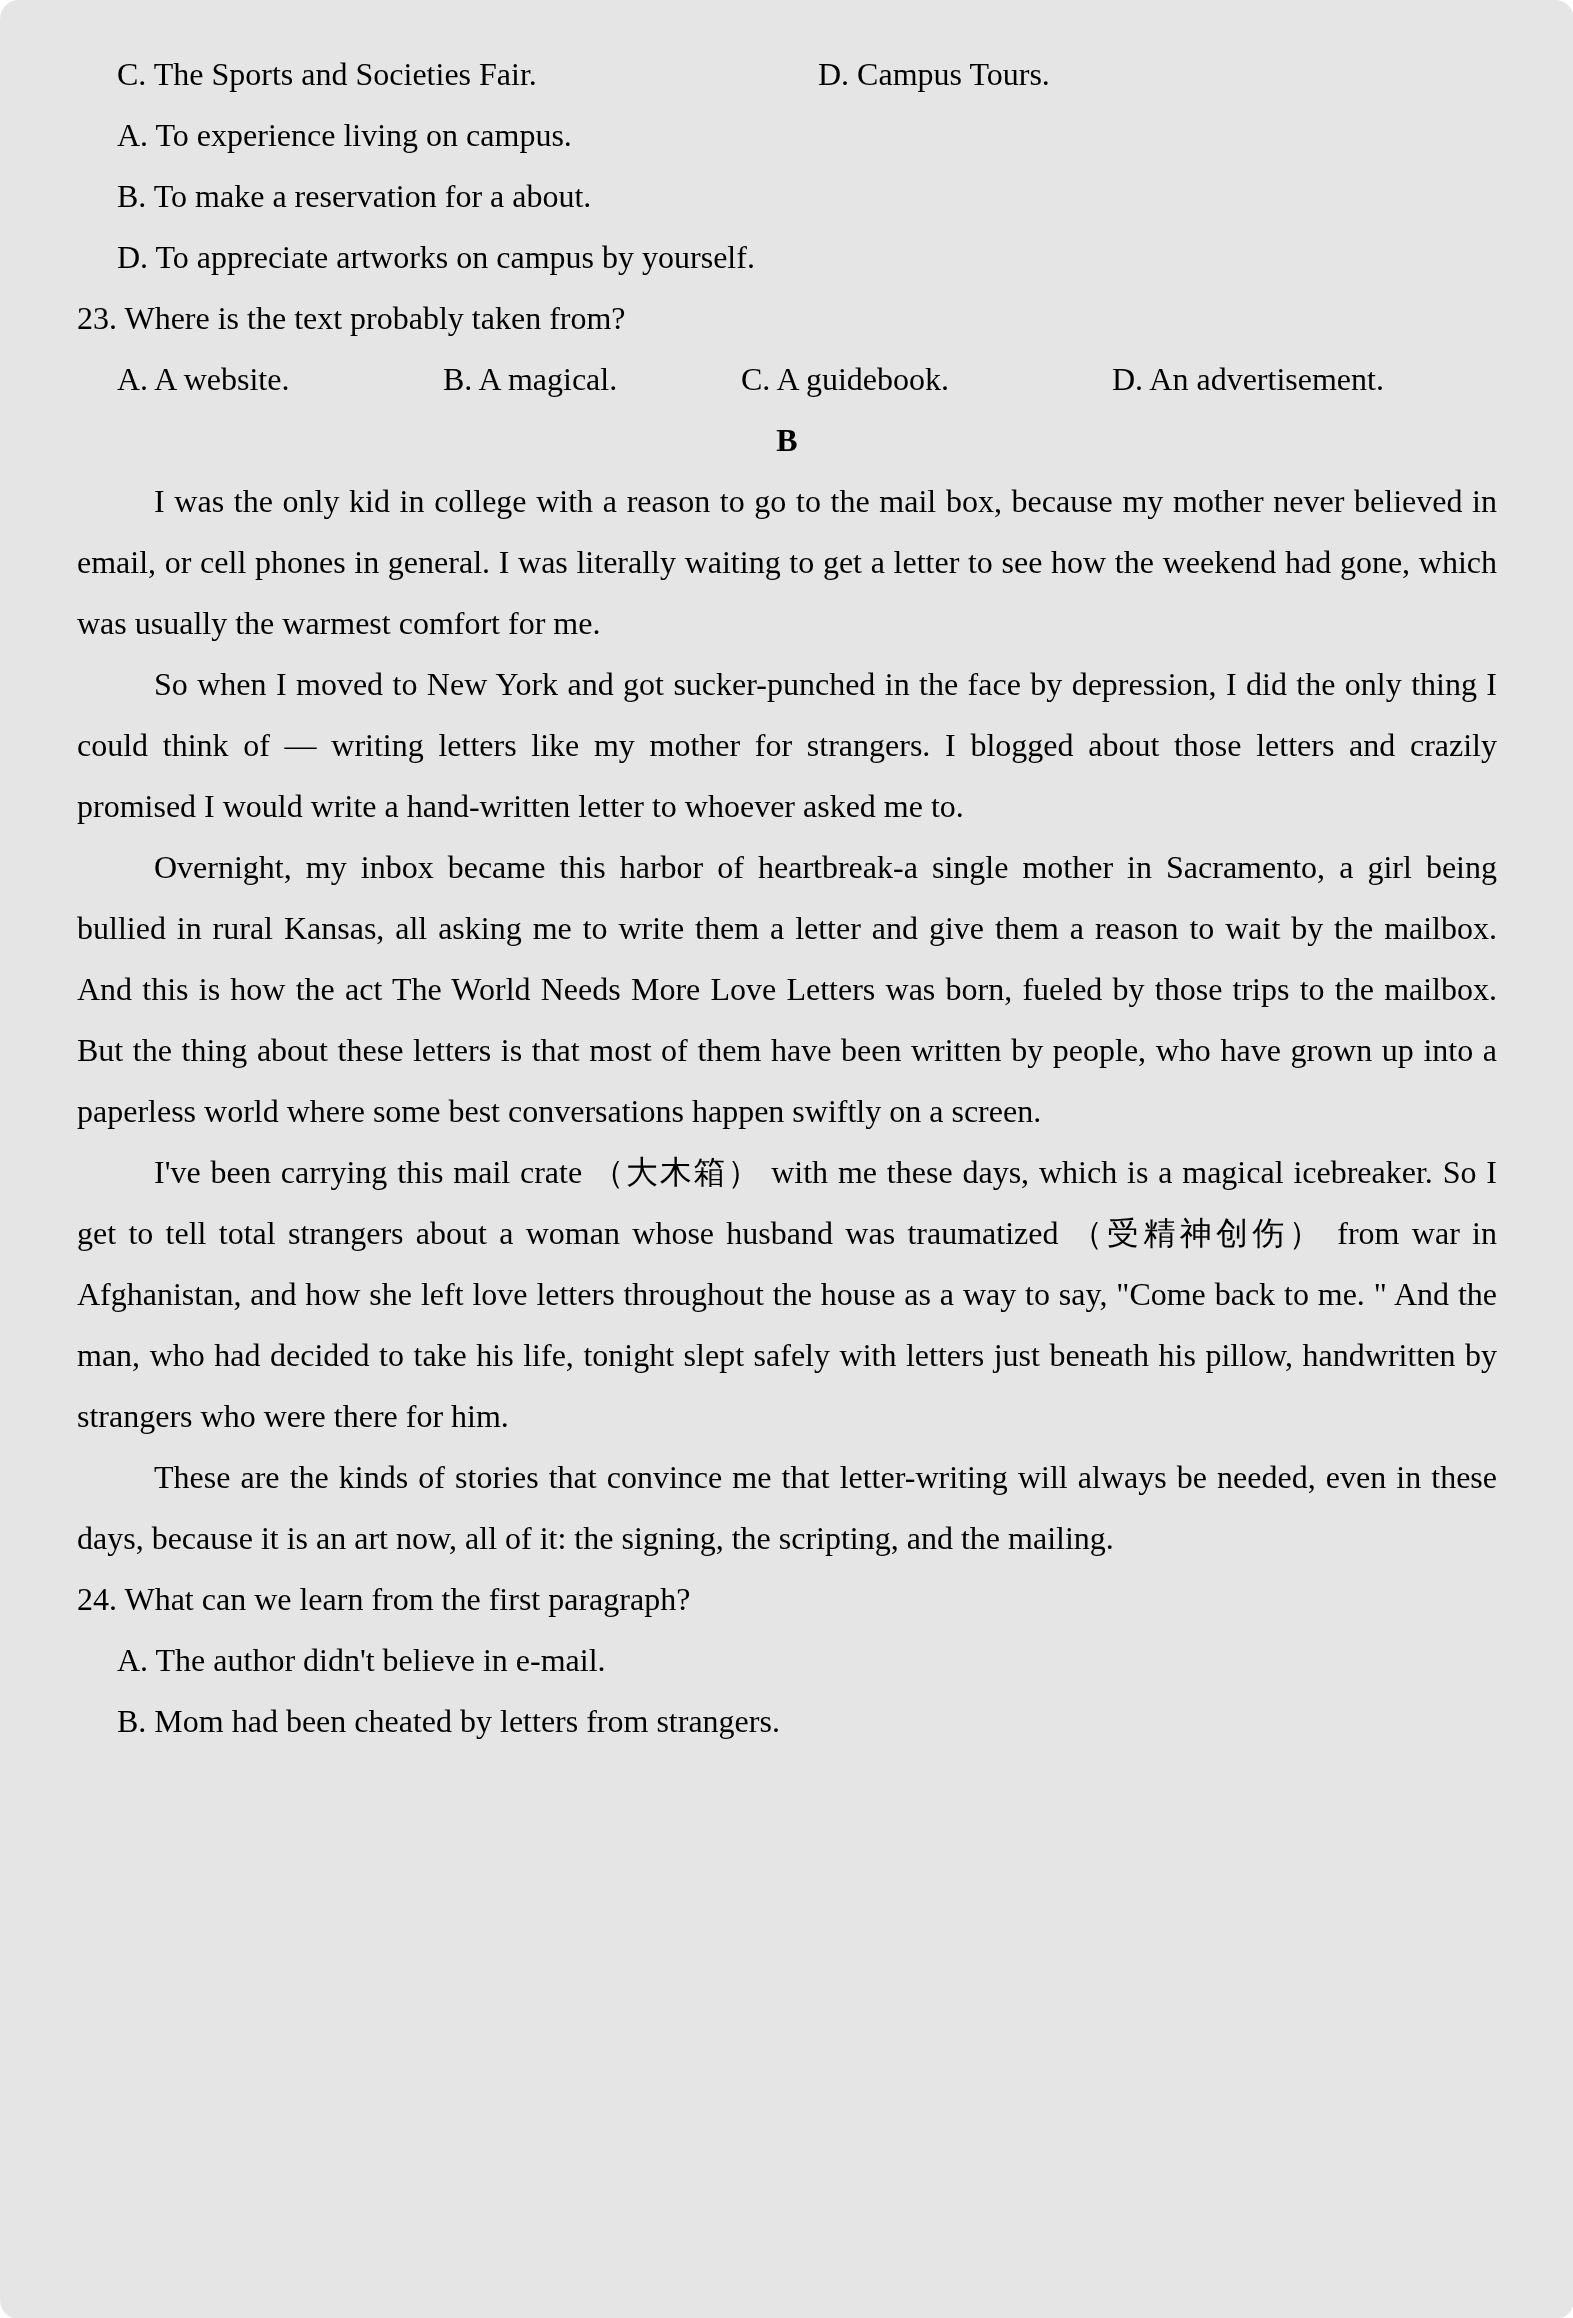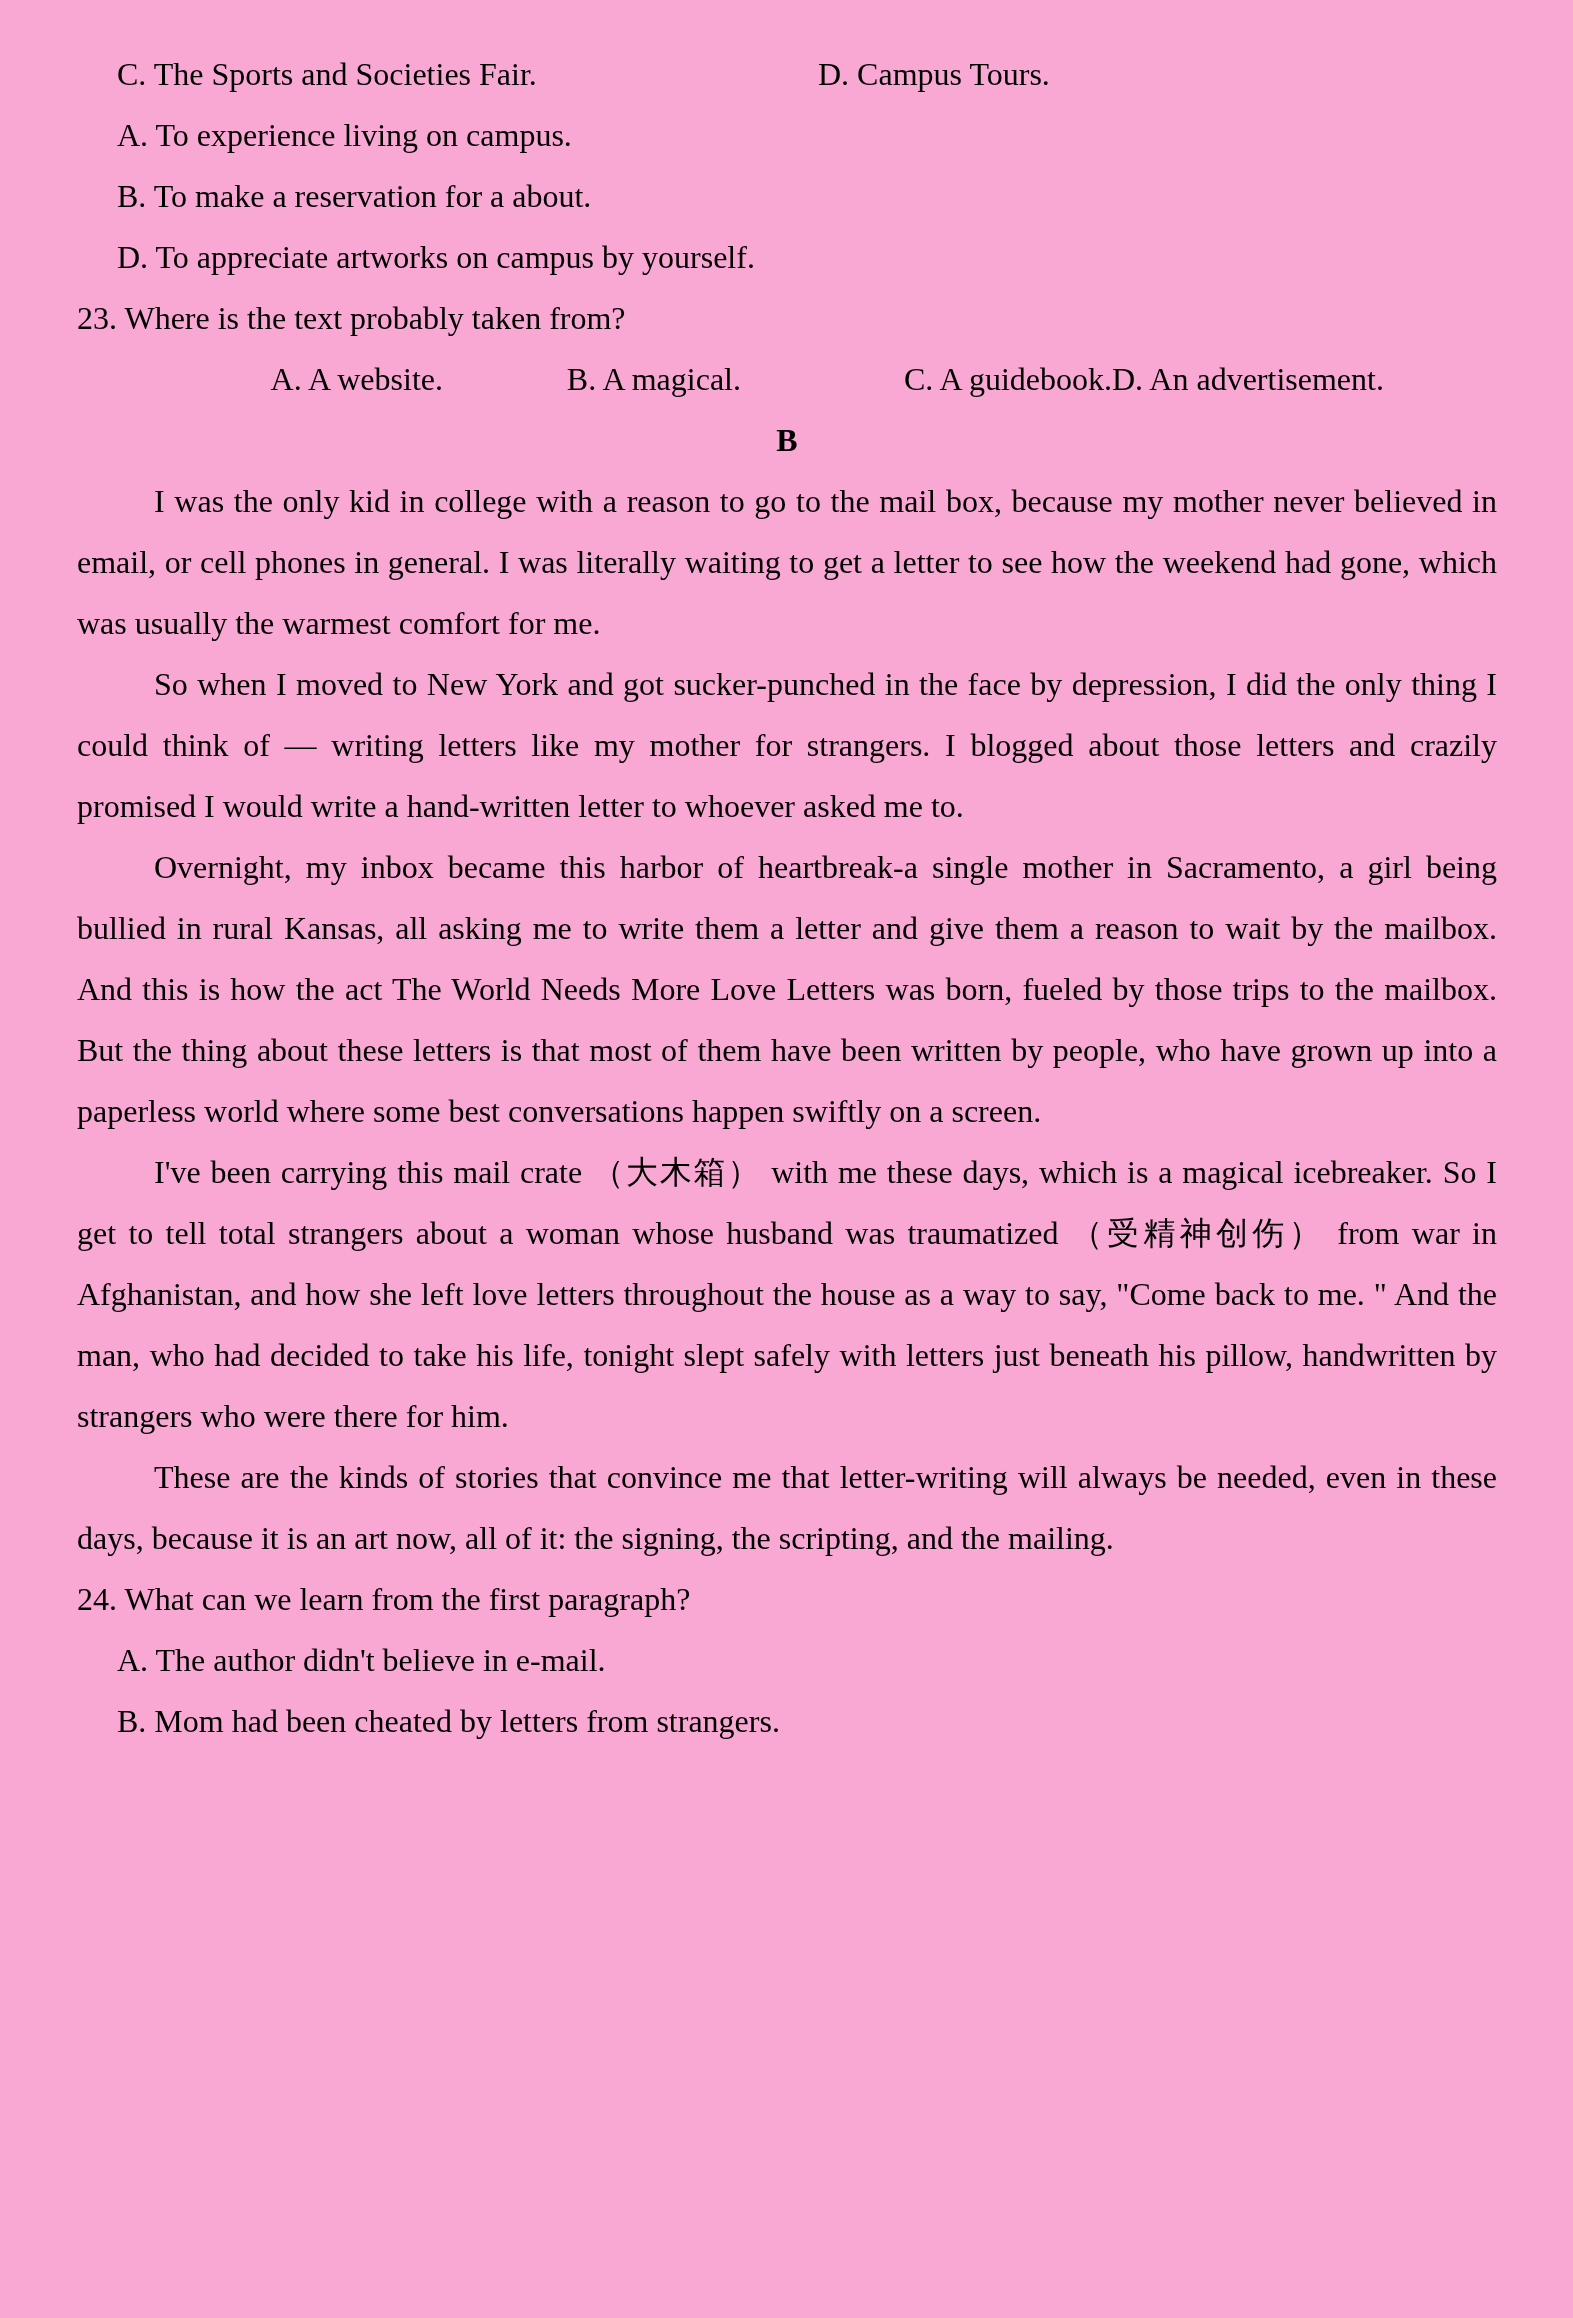--- a/index.html
+++ b/index.html
@@ -13,21 +13,22 @@
     font-family: "Liberation Serif", "DejaVu Serif", serif;
     font-size: 32px;
     color: #000000;
     overflow: hidden;
   }
   .page {
     box-sizing: border-box;
     width: 1574px;
     height: 2319px;
     padding: 44px 77px 33px 77px;
-    background: #f9a8d4;
+    background: #e5e5e5;
+    border-radius: 19px;
   }
   .line {
     line-height: 61px;
     margin: 0;
   }
   .question {
     padding-left: 0;
   }
   .option {
     padding-left: 40px;
@@ -39,21 +40,20 @@
     display: inline-block;
   }
   .options2 span:nth-child(1) {
     width: 701px;
   }
   .options4 {
     padding-left: 40px;
   }
   .options4 span {
     display: inline-block;
-    text-align: right;
   }
   .options4 span:nth-child(1) { width: 326px; }
   .options4 span:nth-child(2) { width: 298px; }
   .options4 span:nth-child(3) { width: 371px; }
   .options4 span:nth-child(4) { width: auto; }
   .section {
     text-align: center;
     font-weight: bold;
   }
   .paragraph {

